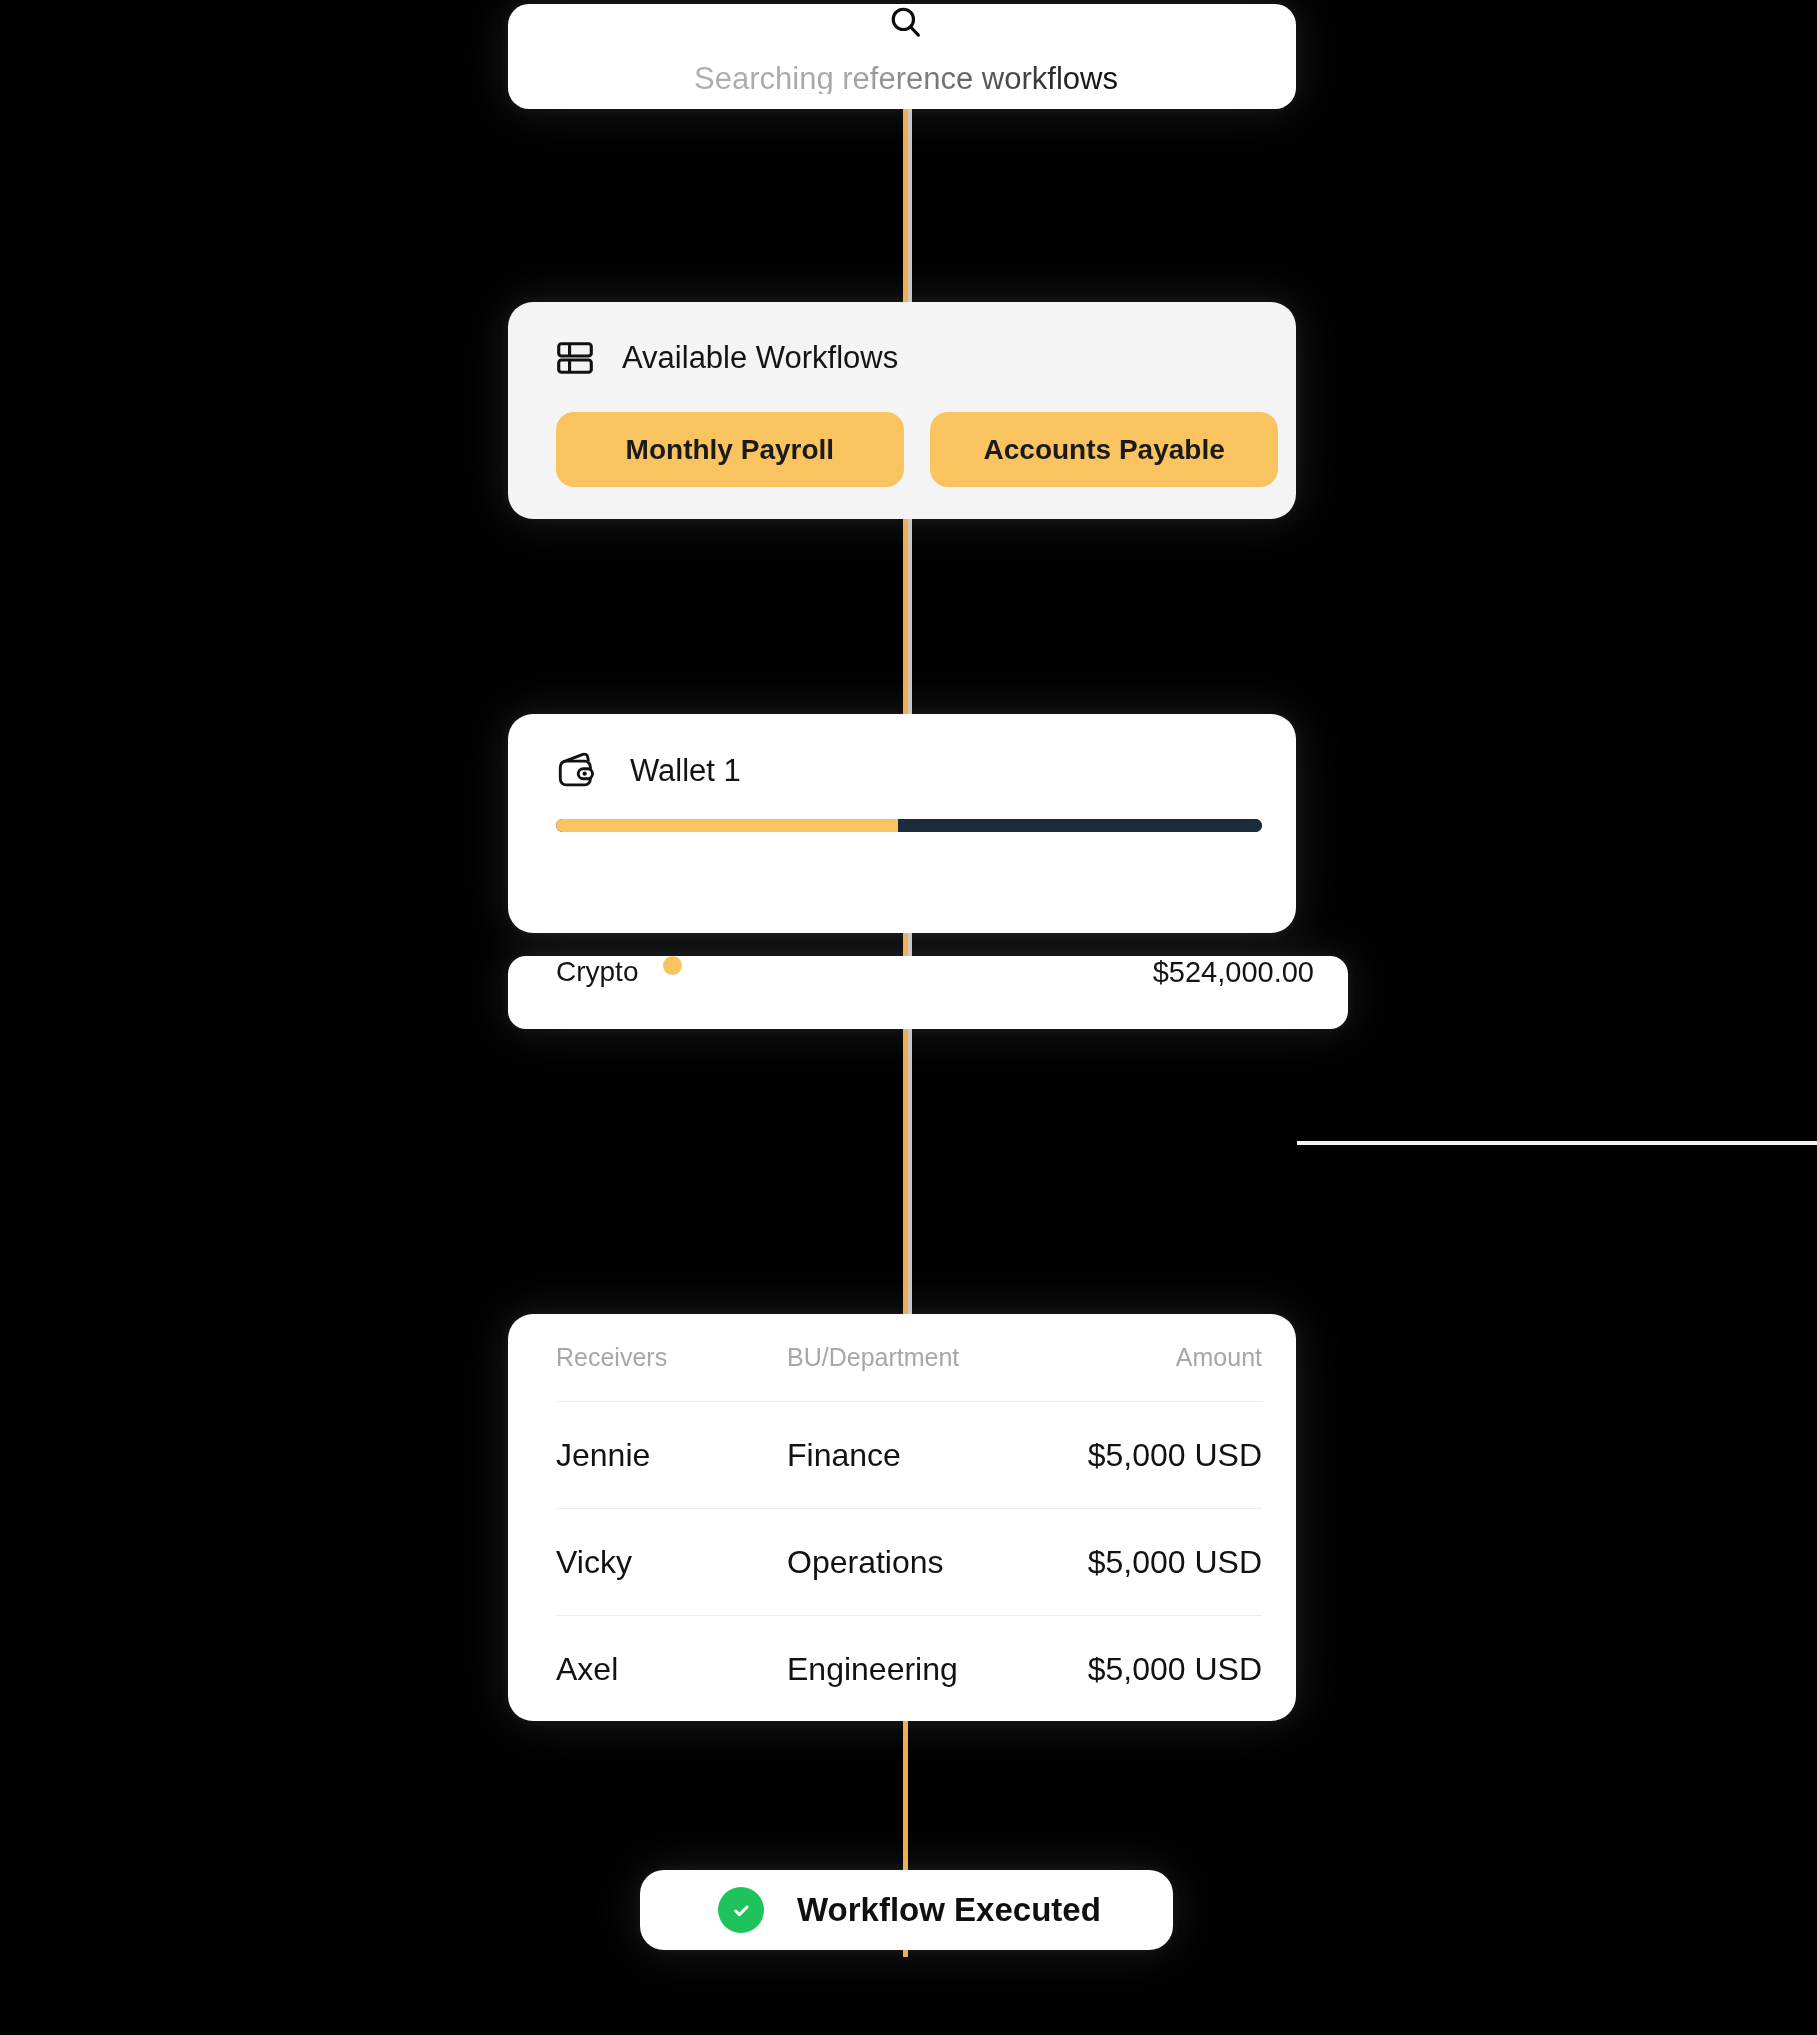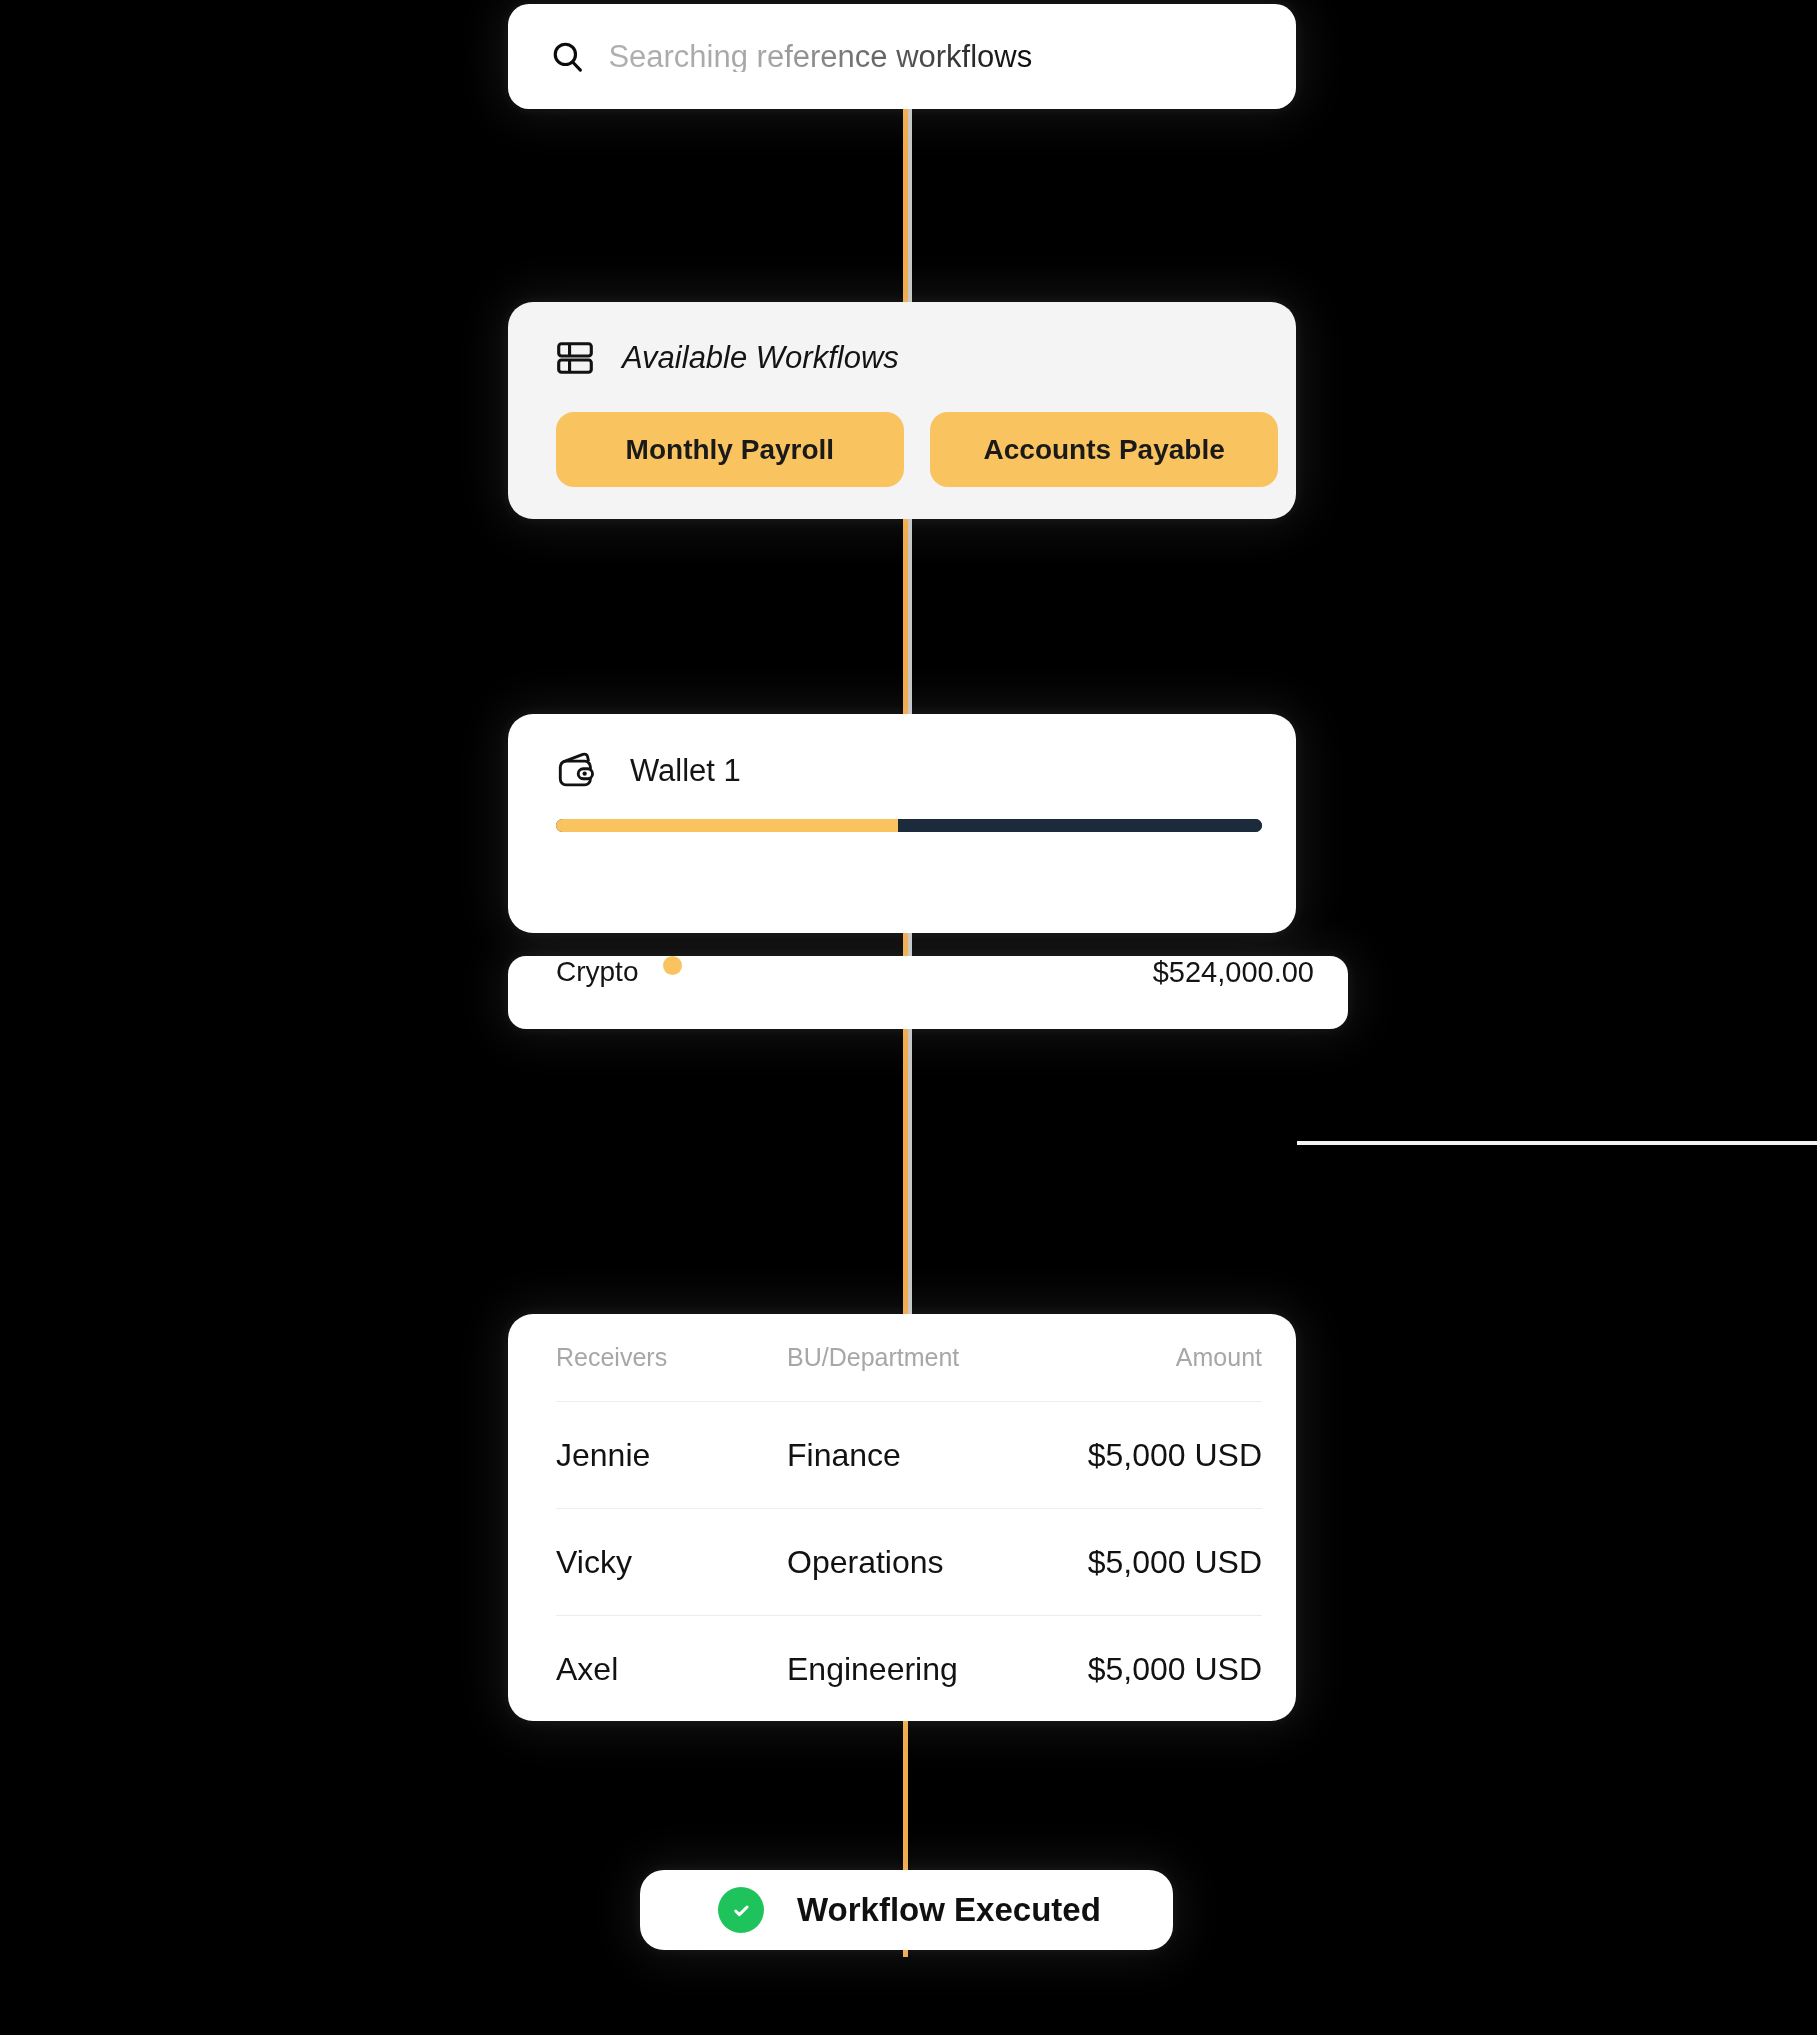--- a/index.html
+++ b/index.html
@@ -25,38 +25,38 @@
     background:#fff;
     box-shadow:0 0 49px 5.6px rgba(255,255,255,0.09), 0 0 11.2px 1.4px rgba(255,255,255,0.05);
     box-sizing:border-box;
   }
 
   
   .search-card {
     left:508px; top:4.2px; width:788px; height:105px;
     border-radius:21px;
     display:flex; align-items:center;
-    padding:0 34px 0 42px; gap:22.4px;
+    padding:0 34px 0 42px; gap:22.4px;flex-direction:column;
   }
   .search-icon { width:36px; height:36px; flex:0 0 auto; }
   .search-text {
     font-size:31px; line-height:1;
     background:linear-gradient(90deg,#AFAFAF 0%,#A6A6A6 38%,#565656 70%,#101010 96%);
     -webkit-background-clip:text; background-clip:text;
     color:transparent;
     white-space:nowrap;
   }
 
   
   .workflows-card {
     left:508px; top:302px; width:788px; height:217px;
     border-radius:25px; background:#F4F4F5;
     padding:36px 18px 0 48px;
   }
-  .wf-header { display:flex; align-items:center; gap:28px; height:39px;font-style:italic; }
+  .wf-header { display:flex; align-items:center; gap:28px; height:39px; }
   .wf-icon { width:38px; height:38px; }
   .card-title { font-size:31px; font-weight:500; color:#141414; white-space:nowrap; }
   .button-row { display:flex; gap:26.6px; margin-top:35px; }
   .wf-button {
     flex:1 1 0; height:75px;
     border:none; border-radius:18px;
     background:#F9C45F;
     font-family:inherit; font-size:28px; font-weight:600; color:#1A1A1A;
     cursor:pointer;
   }

